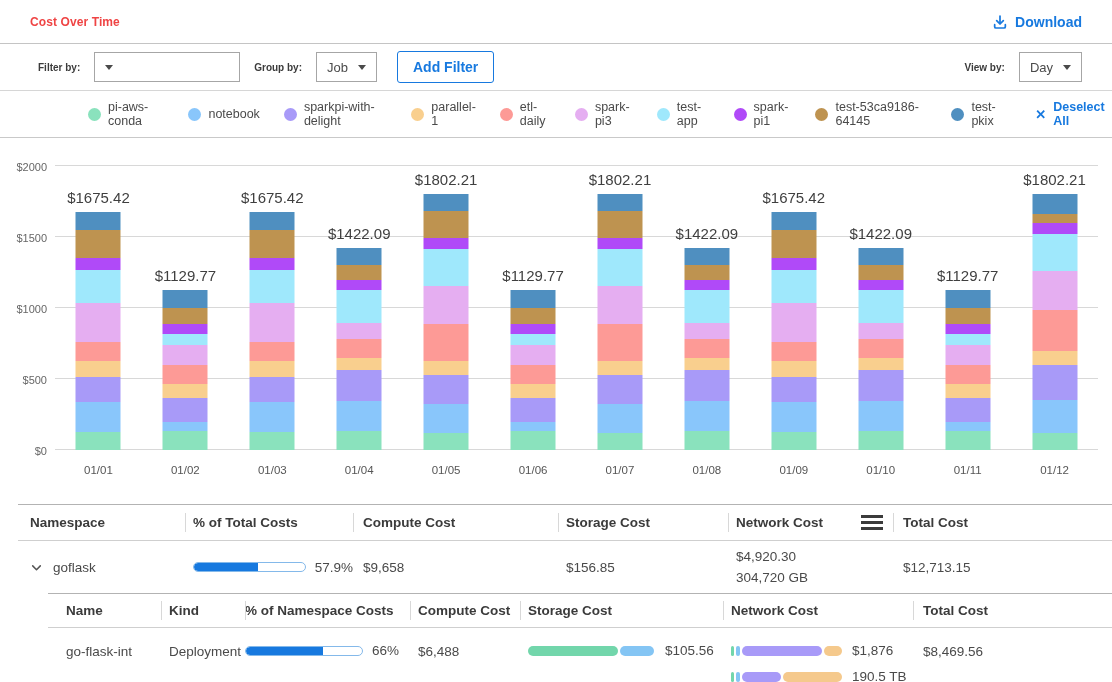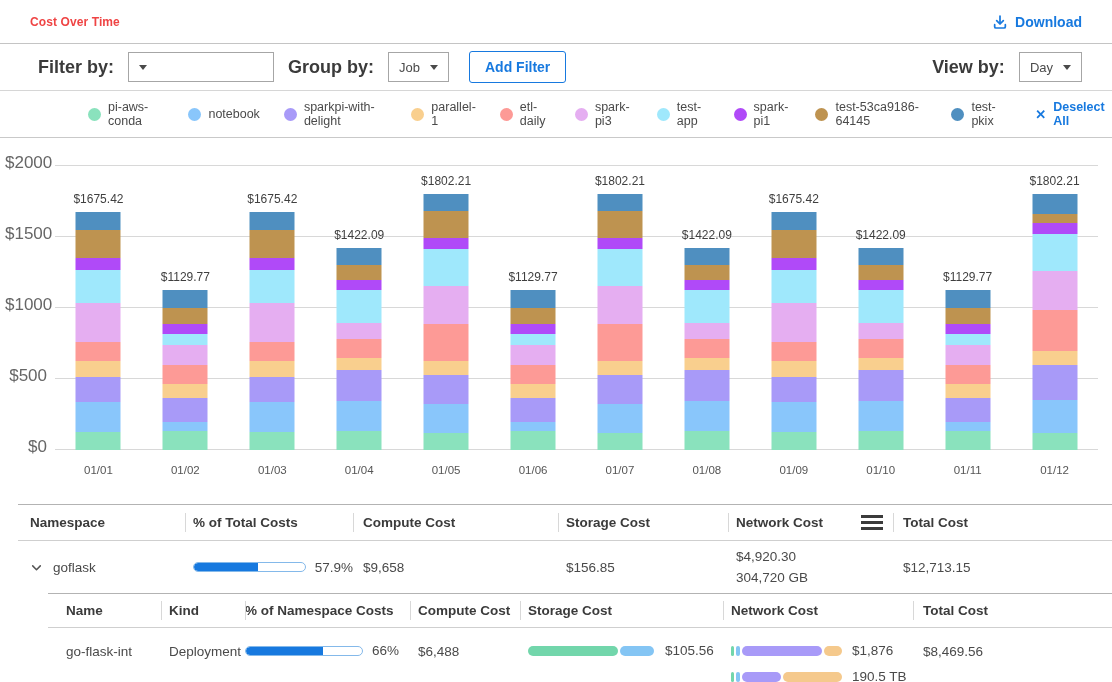--- a/index.html
+++ b/index.html
@@ -12,21 +12,21 @@
   .topbar { height:44px; display:flex; align-items:center; justify-content:space-between;
             padding:0 30px 0 30px; border-bottom:1px solid #c4c4c4; }
   .title { font-size:12px; font-weight:700; color:#ef4444; letter-spacing:.1px; }
   .dl { display:flex; align-items:center; gap:7px; color:#1779df; font-weight:700;
         font-size:14px; cursor:pointer; }
 
   
   .filterbar { height:47px; display:flex; align-items:center; justify-content:space-between;
                padding:0 30px 0 38px; border-bottom:1px solid #d6d6d6; }
   .fgroup { display:flex; align-items:center; gap:14px; }
-  .lbl { font-size:18px; font-weight:700; color:#3b3b3b; }
+  .lbl { font-size:10px; font-weight:700; color:#3b3b3b; }
   .select { height:30px; border:1px solid #a6a6a6; background:#fff; display:flex;
             align-items:center; justify-content:space-between; gap:10px;
             padding:0 10px; font-size:13px; color:#4a4a4a; cursor:pointer; }
   .select.daterange { width:146px; }
   .select.small { min-width:56px;justify-content:flex-end; }
   .caret { width:0; height:0; border-left:4.5px solid transparent;
            border-right:4.5px solid transparent; border-top:5.5px solid #4a4a4a; }
   .addf { height:32px; padding:0 15px; background:#fff; border:1px solid #1779df;
           border-radius:3px; color:#1779df; font-weight:700; font-size:14px;
           font-family:inherit; cursor:pointer; margin-left:6px; }
@@ -39,26 +39,26 @@
   .lg-lbl { font-size:12.5px; color:#4a4a4a; }
   .deselect { display:flex; align-items:center; gap:7px; color:#1779df;
               font-weight:700; font-size:12.5px; cursor:pointer; margin-left:6px; }
   .xmark { font-size:13px; font-weight:700; }
 
   
   .chart { position:relative; height:352px; }
   .plot { position:absolute; left:55px; right:14px; top:28px; height:284px; }
   .grid { position:absolute; left:0; right:0; height:1px; background:#d8d8d8; }
   .ytick { position:absolute; left:-50px; width:42px; text-align:right;
-           font-size:17px; color:#666; }
+           font-size:11px; color:#666; }
   .slot { position:absolute; top:0; bottom:0; }
   .bar { position:absolute; bottom:0; left:50%; transform:translateX(-50%);
          width:45px; display:flex; flex-direction:column-reverse; cursor:pointer; }
   .btotal { position:absolute; left:-20px; right:-20px; text-align:center;
-            font-size:12px; color:#3f3f3f; white-space:nowrap; }
+            font-size:15px; color:#3f3f3f; white-space:nowrap; }
   .xtick { position:absolute; left:0; right:0; bottom:-26px; text-align:center;
            font-size:11.5px; color:#555; }
 
   
   .tblwrap { margin:14px 0 0 18px; border-top:1px solid #b3b3b3; }
   .thead { display:flex; align-items:stretch; height:36px;
            border-bottom:1px solid #cfcfcf; font-size:13.5px; font-weight:700; color:#3b3b3b; }
   .thead > div { display:flex; align-items:center; position:relative; }
   .thead > div + div::before { content:""; position:absolute; left:0; top:8px; bottom:8px;
                                width:1px; background:#d8d8d8; }

